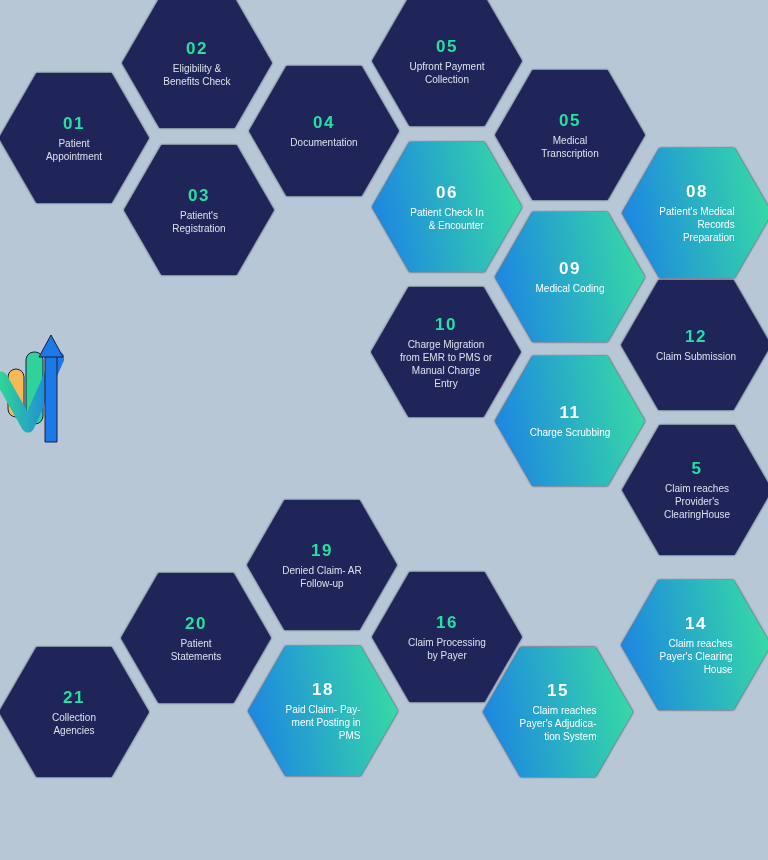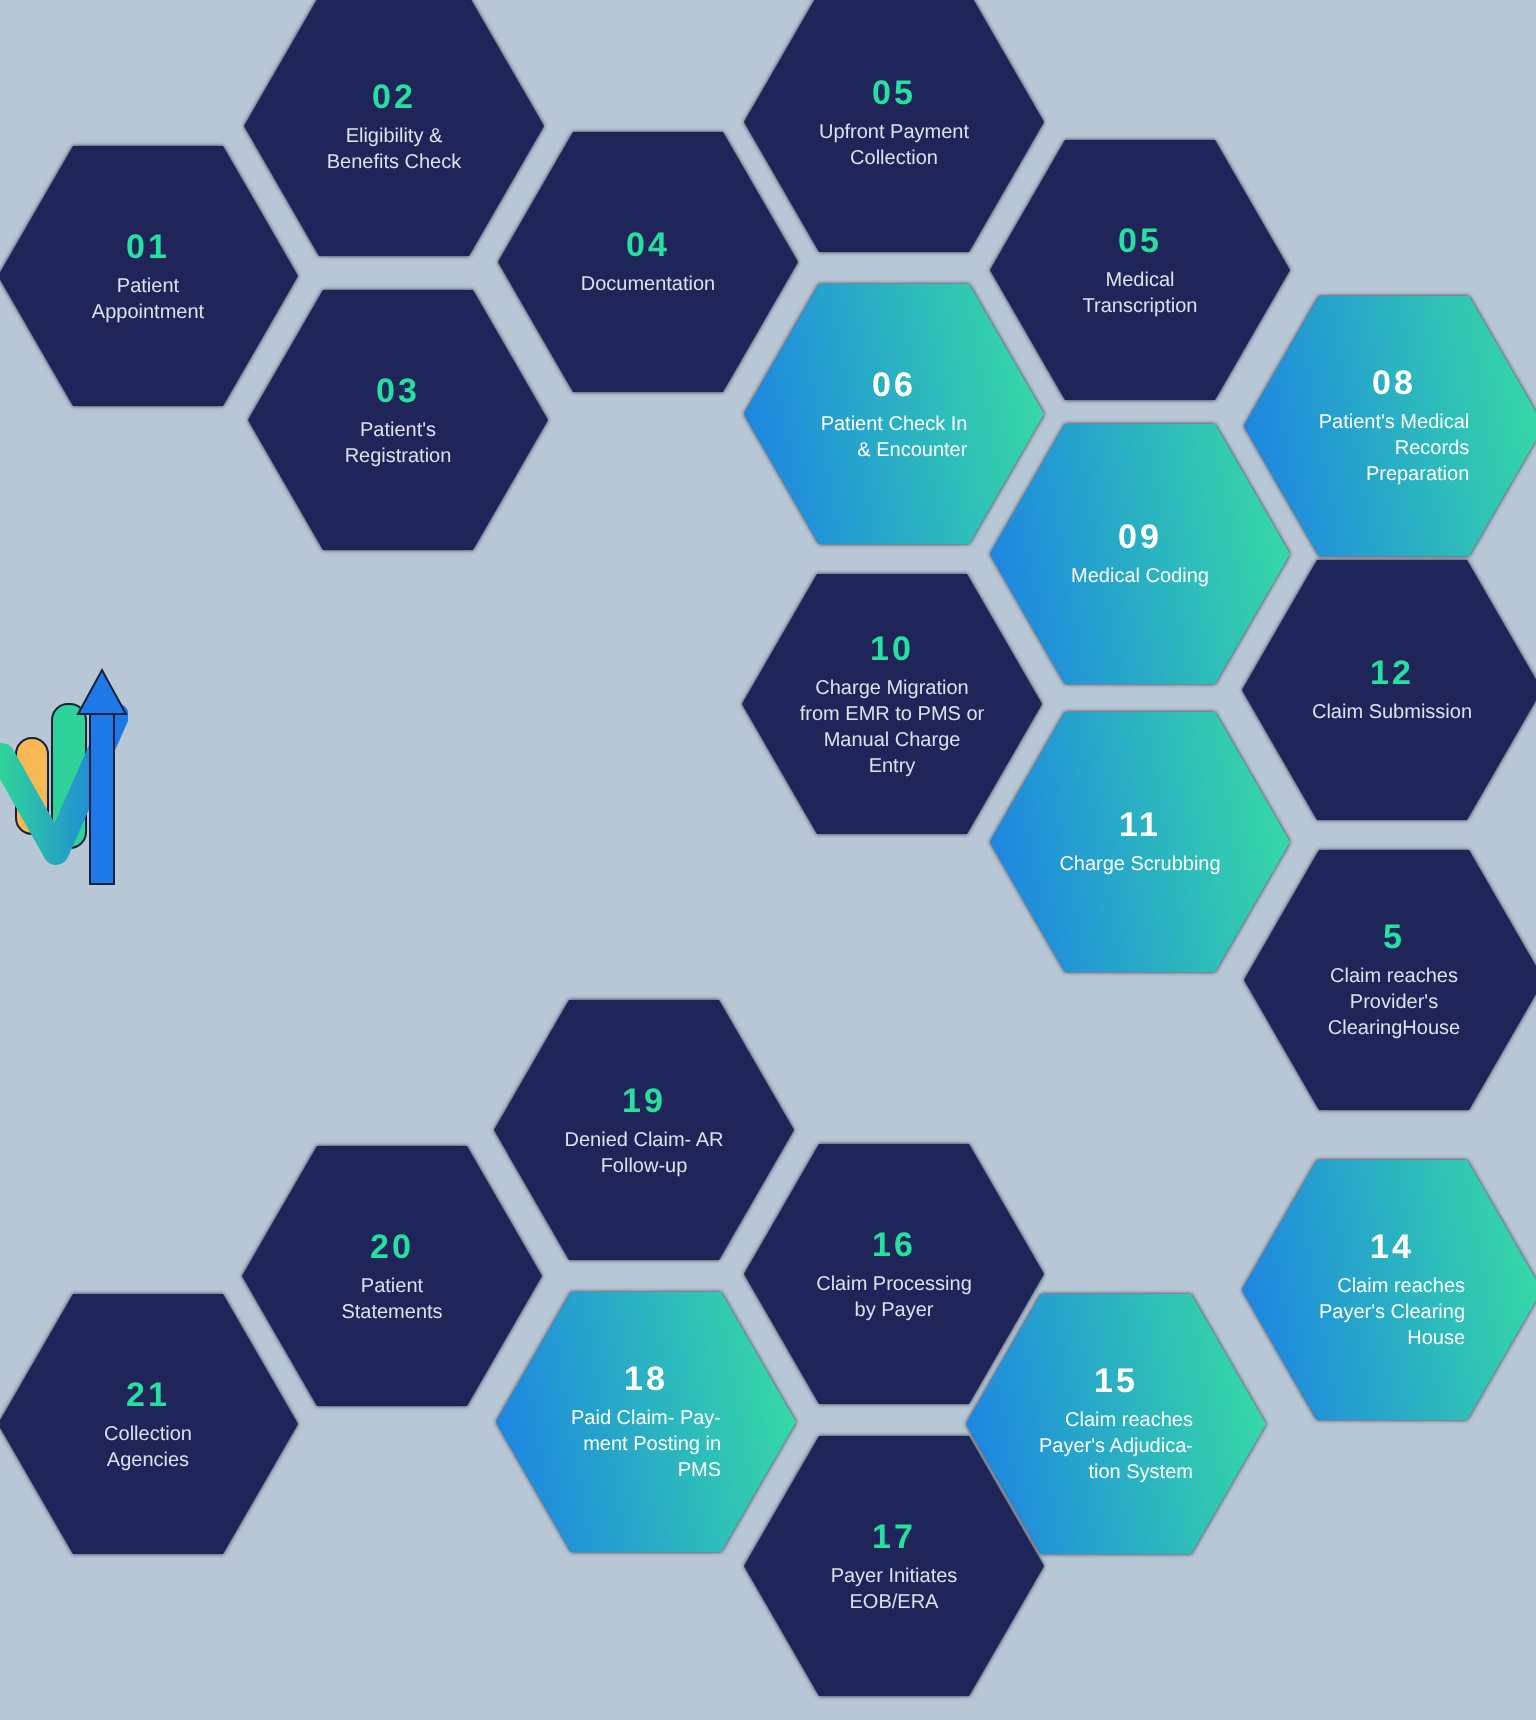--- a/index.html
+++ b/index.html
@@ -169,27 +169,20 @@
 tion System</span>
       </div>
   </div>
   <div class="hex dark" style="left:372px;top:572px">
     <div class="hex-inner">
         <span class="num">16</span>
         <span class="label">Claim Processing
 by Payer</span>
       </div>
   </div>
-  <div class="hex dark" style="left:372px;top:718px">
-    <div class="hex-inner">
-        <span class="num">17</span>
-        <span class="label">Payer Initiates
-EOB/ERA</span>
-      </div>
-  </div>
   <div class="hex gradient" style="left:248px;top:646px">
     <div class="hex-inner">
         <span class="num">18</span>
         <span class="label">Paid Claim- Pay-
 ment Posting in
 PMS</span>
       </div>
   </div>
   <div class="hex dark" style="left:247px;top:500px">
     <div class="hex-inner">

